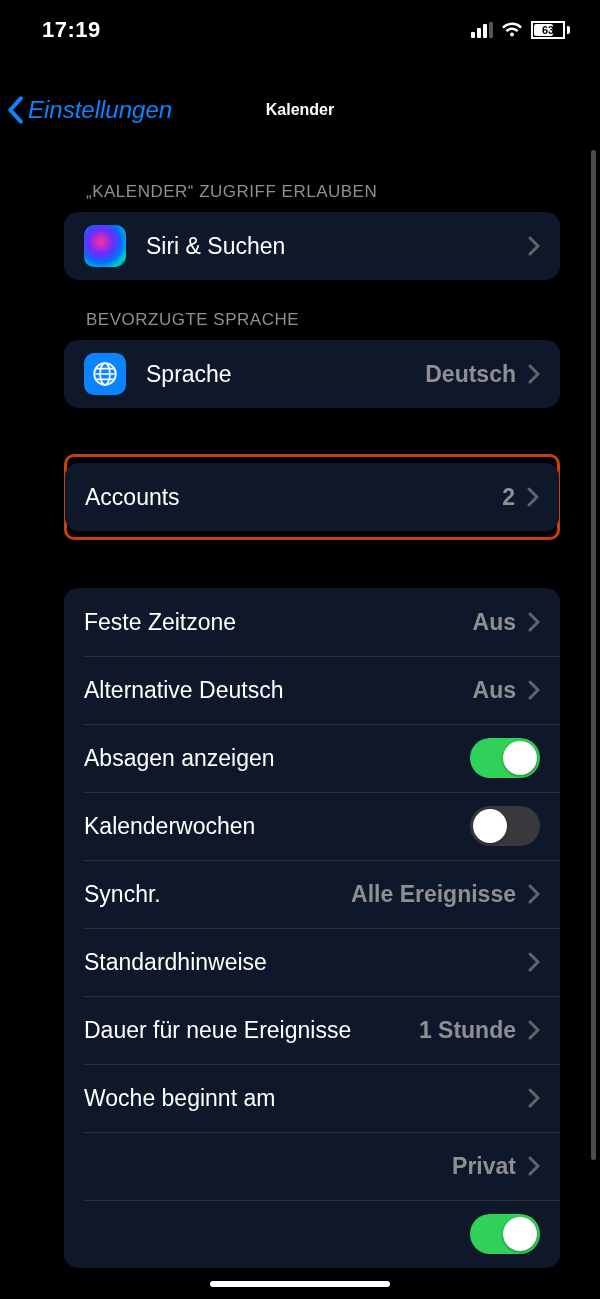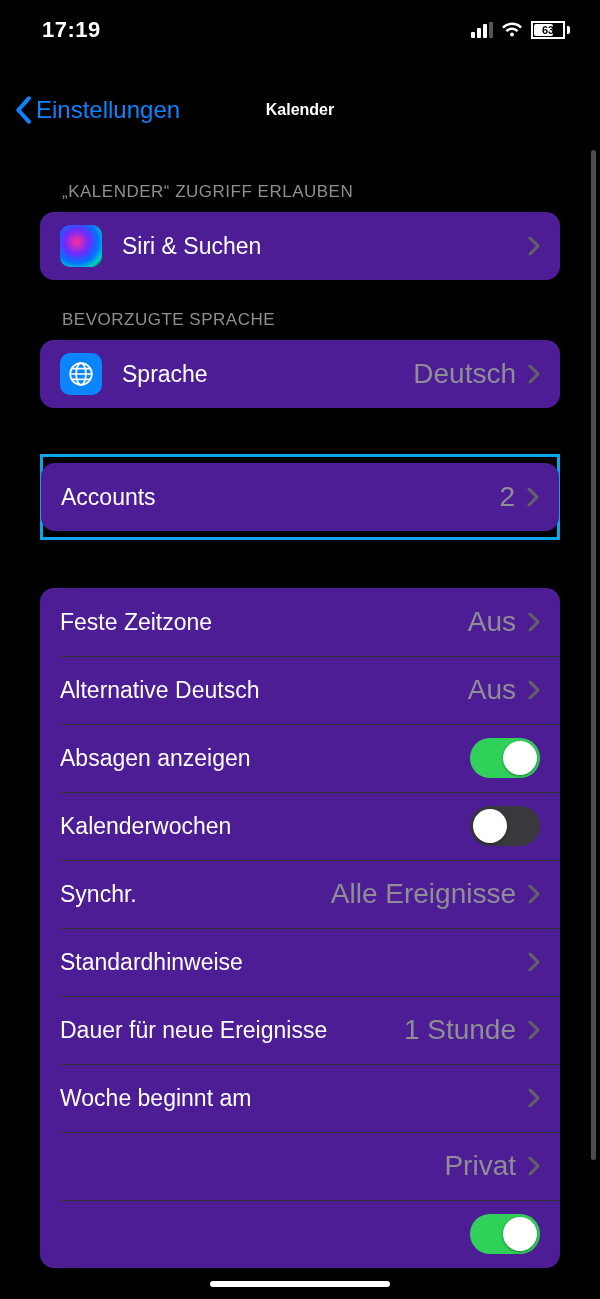--- a/index.html
+++ b/index.html
@@ -15,44 +15,44 @@
   .signal-bars span:nth-child(1){height:6px;} .signal-bars span:nth-child(2){height:10px;} .signal-bars span:nth-child(3){height:14px;} .signal-bars span:nth-child(4){height:16px; background:#555;}
   .wifi-icon svg { display:block; }
   .battery { display:flex; align-items:center; gap:2px; }
   .battery-body { width: 34px; height: 18px; border: 2px solid #fff; border-radius: 0; position: relative; display:flex; align-items:center; justify-content:center; }
   .battery-fill { position:absolute; left:1px; top:1px; bottom:1px; width: 62%; background:#fff; border-radius:2px; }
   .battery-text { position: relative; font-size: 11px; font-weight: 700; color:#000; z-index:2; }
   .battery-tip { width:3px; height:8px; background:#fff; border-radius:0 2px 2px 0; }
 
   
   .nav-bar { position: relative; height: 60px; display:flex; align-items:center; margin-top: 20px; }
-  .back-btn { display:flex; align-items:flex-start; gap:4px; color:#0a84ff; font-size:24px; padding-left: 14px; cursor:pointer; }
+  .back-btn { display:flex; align-items:flex-start; gap:4px; color:#0a84ff; font-size:24px; padding-left: 6px; cursor:pointer;font-style:italic; }
   .back-chevron svg { display:block; }
   .nav-title { position:absolute; left:0; right:0; text-align:center; font-size:16px; font-weight:600; pointer-events:none; }
 
-  .content { padding: 0 40px; }
+  .content { padding: 0 40px; margin-left: 24px; }
 
   .section-header { color:#8e8e93; font-size:17px; letter-spacing:0.5px; text-transform:uppercase; padding: 42px 22px 10px 22px; font-weight:400; }
   .section-header.tight { padding-top: 30px; }
 
-  .group { background:#4c1d95; border-radius:14px; overflow:hidden; }
+  .group { background:#0f172a; border-radius:14px; overflow:hidden; }
   .group.spaced { margin-top: 48px; }
   .row { display:flex; align-items:center; min-height:68px; padding: 0 20px; position:relative; cursor:pointer; }
   .row + .row::before { content:""; position:absolute; left:20px; right:0; top:0; height:1px; background:#333336; }
   .row-icon { width:42px; height:42px; border-radius:10px; margin-right:20px; display:flex; align-items:center; justify-content:center; flex-shrink:0; }
   .row-label { font-size:23px; color:#fff; flex:0 0 auto; }
   .row-spacer { flex:1; }
-  .row-value { font-size:28px; color:#8e8e93; margin-right:12px; }
+  .row-value { font-size:23px; color:#8e8e93; margin-right:12px;font-weight:bold; }
   .chevron { flex-shrink:0; }
   .chevron svg { display:block; }
 
   .siri-icon { background: radial-gradient(circle at 40% 40%, #ff2d9a 0%, #6a2cff 35%, #0072ff 60%, #00d1c1 80%, #000 100%); }
   .lang-icon { background:#0a84ff; }
 
-  .highlight-wrap { border:3px solid #0ea5e9; border-radius:0; padding:6px 0; margin-top: 46px; }
+  .highlight-wrap { border:3px solid #c2410c; border-radius:10px; padding:6px 0; margin-top: 46px; }
   .highlight-wrap .group { margin: 0 -2px; }
 
   
   .toggle { width:70px; height:40px; border-radius:20px; position:relative; flex-shrink:0; }
   .toggle.off { background:#39393d; }
   .toggle.on  { background:#30d158; }
   .knob { position:absolute; top:3px; width:34px; height:34px; background:#fff; border-radius:50%; box-shadow:0 1px 3px rgba(0,0,0,.4); }
   .toggle.off .knob { left:3px; }
   .toggle.on  .knob { right:3px; }
 

